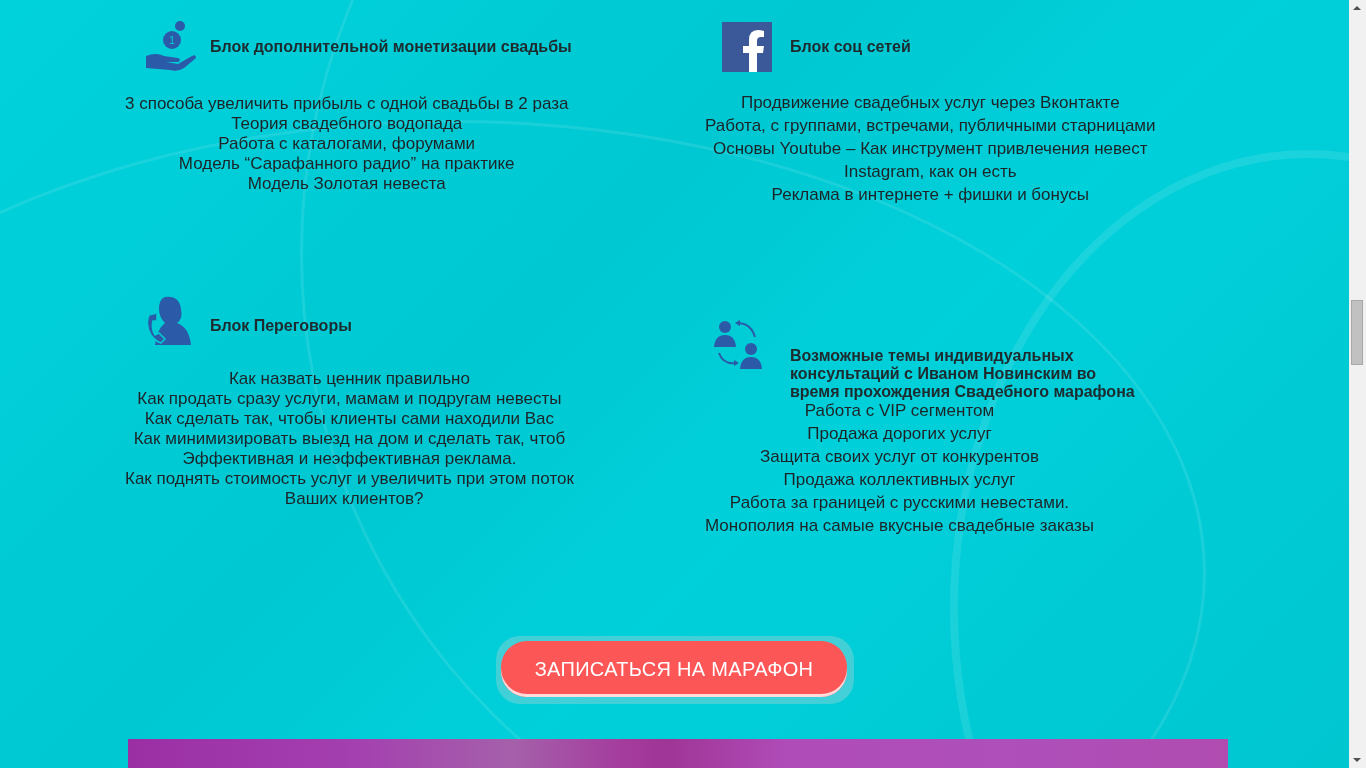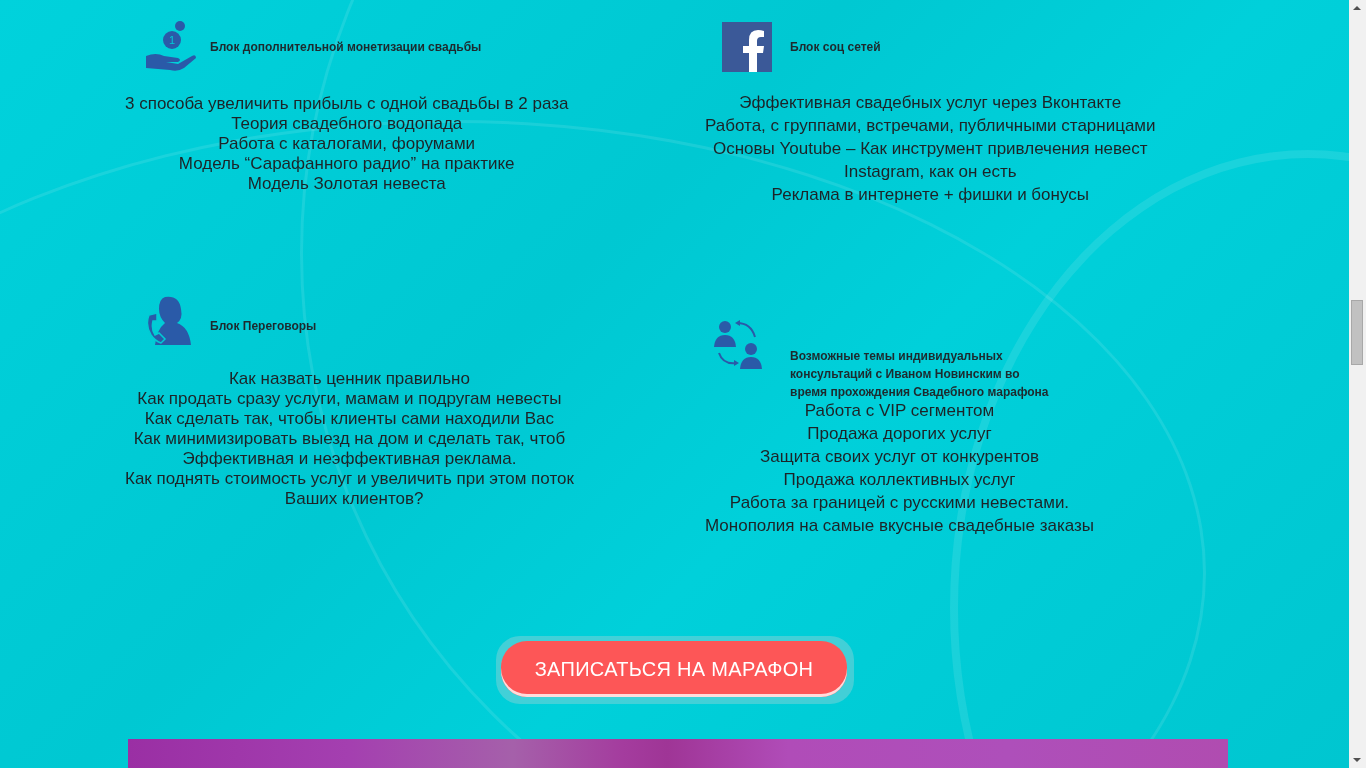--- a/index.html
+++ b/index.html
@@ -10,21 +10,21 @@
   }
   .page {
     position:absolute; left:0; top:0; width:1349px; height:768px; overflow:hidden;
     background: linear-gradient(135deg, #00d2dc 0%, #00c8d2 40%, #00d0da 60%, #00c6d0 100%);
   }
   .swirl { position:absolute; border-radius:50%; border:3px solid rgba(255,255,255,0.10); }
   .block { position:absolute; }
   .block-head { position:relative; height:60px; }
   .block-icon { position:absolute; left:0; top:0; width:60px; height:60px; }
   .block-title {
-    position:absolute; left:85px; font-weight:bold; font-size:12px; color:#1d2a2e; line-height:18px;
+    position:absolute; left:85px; font-weight:bold; font-size:16px; color:#1d2a2e; line-height:18px;
   }
   .list { position:absolute; left:0; margin:0; padding:0; list-style:none; color:#1c2428; font-size:17px;text-align:center; }
   .list li { white-space:pre; }
   .cta-wrap {
     position:absolute; left:496px; top:636px; width:358px; height:68px;
     border-radius:24px; background:rgba(120,210,215,0.55);
   }
   .cta {
     position:absolute; left:5px; top:5px; width:346px; height:56px; border-radius:26px;
     background:#fd5657; color:#fff; font-size:20px; text-align:center; line-height:56px;
@@ -70,21 +70,21 @@
 
   <div class="block" style="left:705px;top:18px;width:520px;">
     <div class="block-head">
       <svg class="block-icon" style="left:17px;top:4px;width:50px;height:50px;" viewBox="0 0 50 50">
         <rect x="0" y="0" width="50" height="50" fill="#3b5998"></rect>
         <path d="M35 50 V31 H41 L42 24 H35 V19 Q35 15 39 15 H42 V9 Q39 8 36 8 Q27 8 27 18 V24 H21 V31 H27 V50 Z" fill="#fff"></path>
       </svg>
       <div class="block-title" style="top:20px;">Блок соц сетей</div>
     </div>
     <ul class="list" style="top:73px;line-height:23px;">
-      <li>Эффективная свадебных услуг через Вконтакте</li>
+      <li>Продвижение свадебных услуг через Вконтакте</li>
       <li>Работа, с группами, встречами, публичными старницами</li>
       <li>Основы Youtube – Как инструмент привлечения невест</li>
       <li>Instagram, как он есть</li>
       <li>Реклама в интернете + фишки и бонусы</li>
     </ul>
   </div>
 
   <div class="block" style="left:125px;top:293px;width:520px;">
     <div class="block-head">
       <svg class="block-icon" style="left:20px;top:2px;width:50px;height:52px;" viewBox="0 0 50 52">

